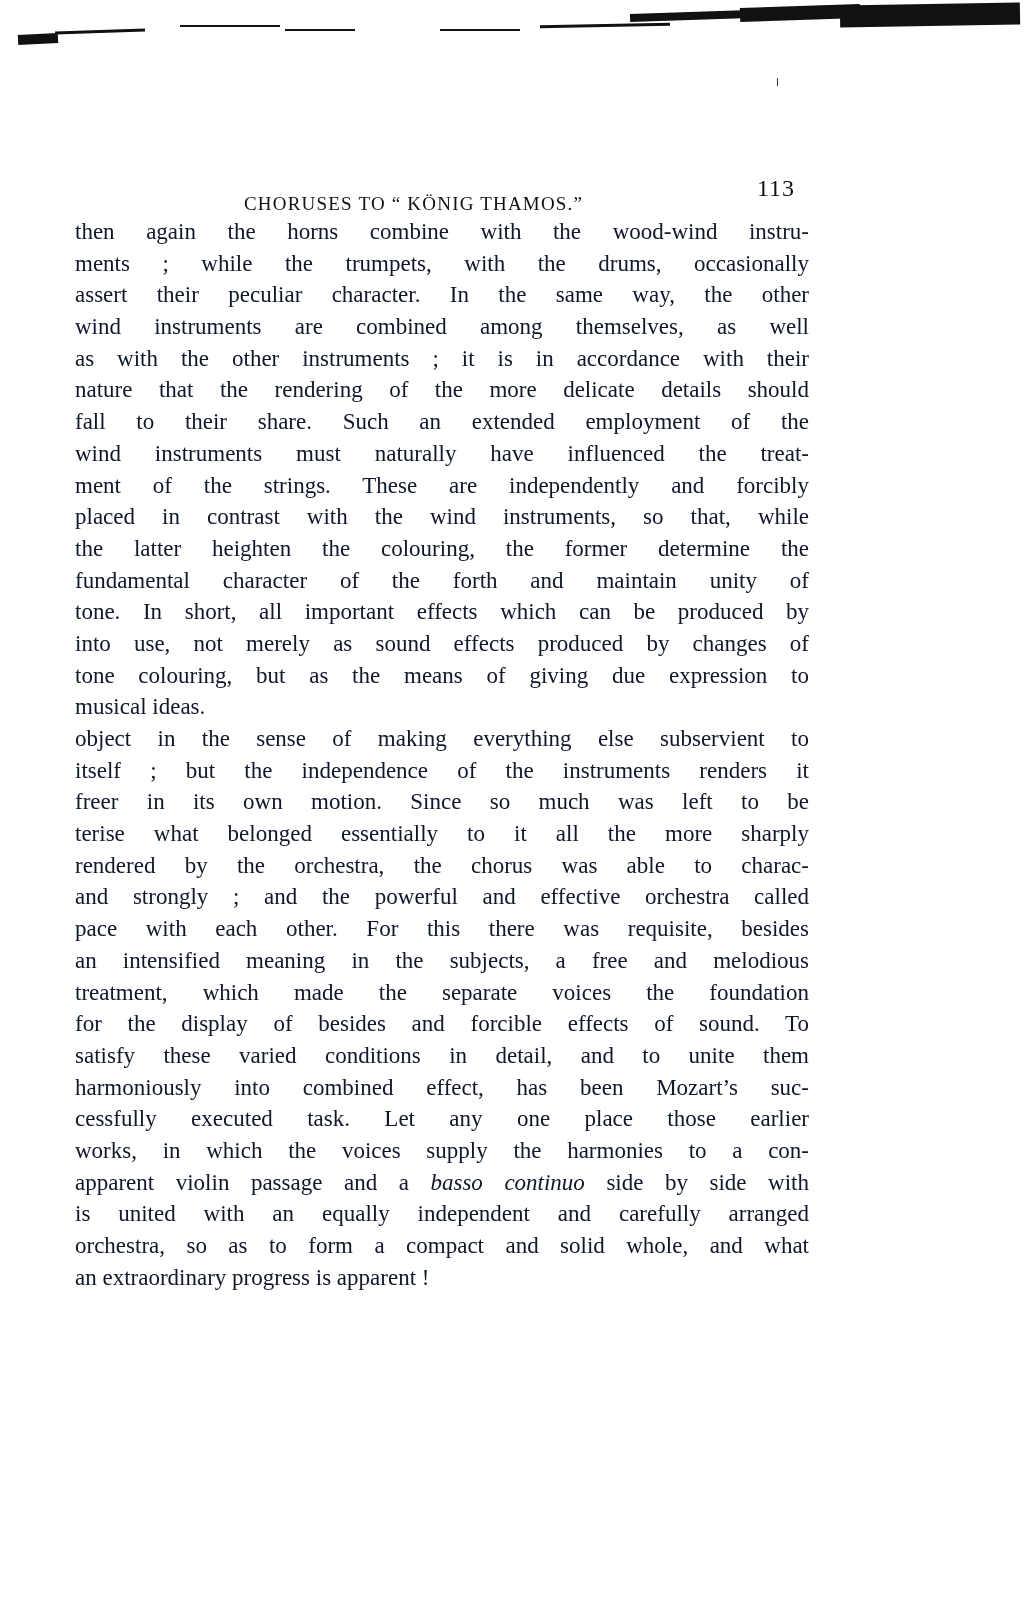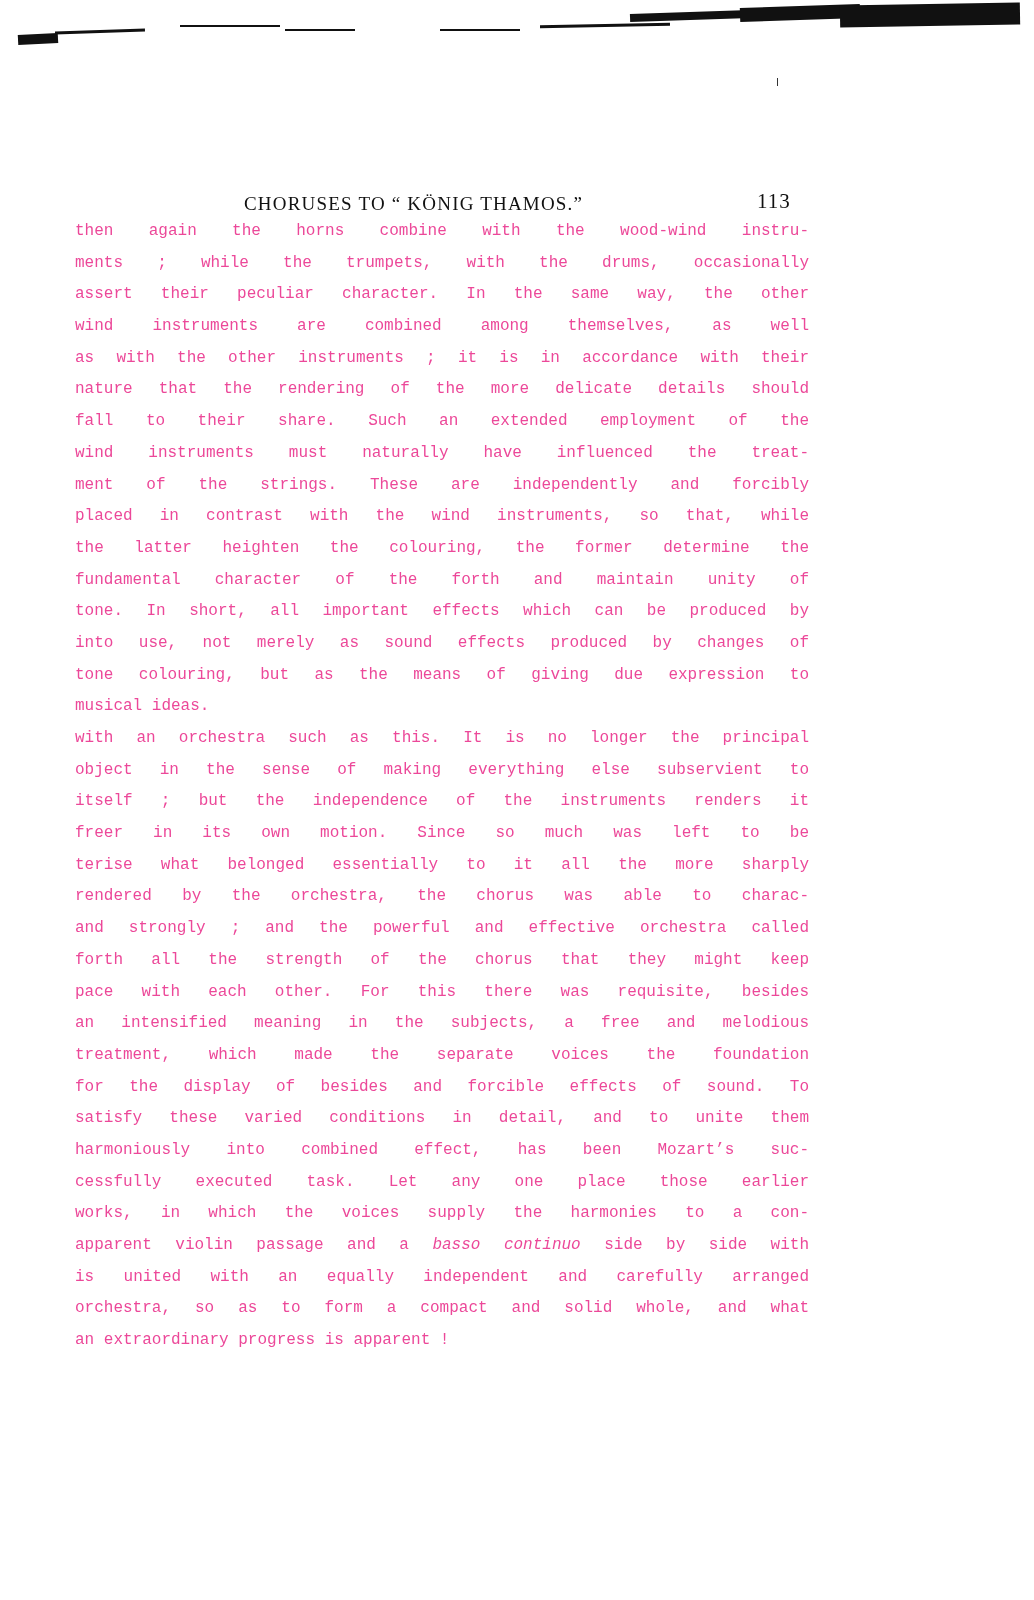--- a/index.html
+++ b/index.html
@@ -11,28 +11,28 @@
   .scan-edge .streak { position: absolute; background: #111; }
   .tick-mark { position: absolute; left: 777px; top: 78px; width: 1px; height: 8px; background: #333; }
   .running-head {
     position: absolute; left: 244px; top: 193px;
     font-family: "Liberation Serif", "DejaVu Serif", serif;
     font-size: 19px; letter-spacing: 1.2px; color: #111;
     text-transform: uppercase;
     font-variant: small-caps;
   }
   .page-number {
-    position: absolute; left: 757px; top: 189px;
+    position: absolute; left: 757px; top: 175px;
     font-family: "Liberation Serif", "DejaVu Serif", serif;
-    font-size: 21px; color: #111; letter-spacing: 1px;
+    font-size: 24px; color: #111; letter-spacing: 1px;
   }
   .body-text {
     position: absolute; left: 75px; top: 216px; width: 734px;
-    font-family: Liberation Mono, monospace;
-    font-size: 16px; line-height: 31.7px; color: #ec4899;
+    font-family: Liberation Serif, serif;
+    font-size: 23px; line-height: 31.7px; color: #0f172a;
   }
   .line {
     display: block; white-space: nowrap;
     text-align: justify; text-align-last: justify;
     height: 31.7px; overflow: visible;
   }
   .line.last { text-align-last: left; }
   .line.indent { padding-left: 26px; }
   .italic { font-style: italic; }
 </style>
@@ -70,28 +70,26 @@
       <span class="line">ment of the strings. These are independently and forcibly</span>
       <span class="line">placed in contrast with the wind instruments, so that, while</span>
       <span class="line">the latter heighten the colouring, the former determine the</span>
       <span class="line">fundamental character of the forth and maintain unity of</span>
       <span class="line">tone. In short, all important effects which can be produced by</span>
       <span class="line">into use, not merely as sound effects produced by changes of</span>
       <span class="line">tone colouring, but as the means of giving due expression to</span>
       <span class="line last">musical ideas.</span>
     </div>
     <div>
-      <span class="line">with an orchestra such as this. It is no longer the principal</span>
       <span class="line">object in the sense of making everything else subservient to</span>
       <span class="line">itself ; but the independence of the instruments renders it</span>
       <span class="line">freer in its own motion. Since so much was left to be</span>
       <span class="line">terise what belonged essentially to it all the more sharply</span>
       <span class="line">rendered by the orchestra, the chorus was able to charac-</span>
       <span class="line">and strongly ; and the powerful and effective orchestra called</span>
-      <span class="line">forth all the strength of the chorus that they might keep</span>
       <span class="line">pace with each other. For this there was requisite, besides</span>
       <span class="line">an intensified meaning in the subjects, a free and melodious</span>
       <span class="line">treatment, which made the separate voices the foundation</span>
       <span class="line">for the display of besides and forcible effects of sound. To</span>
       <span class="line">satisfy these varied conditions in detail, and to unite them</span>
       <span class="line">harmoniously into combined effect, has been Mozart’s suc-</span>
       <span class="line">cessfully executed task. Let any one place those earlier</span>
       <span class="line">works, in which the voices supply the harmonies to a con-</span>
       <span class="line"><span>apparent violin passage and a </span><span class="italic">basso continuo</span><span> side by side with</span></span>
       <span class="line">is united with an equally independent and carefully arranged</span>

